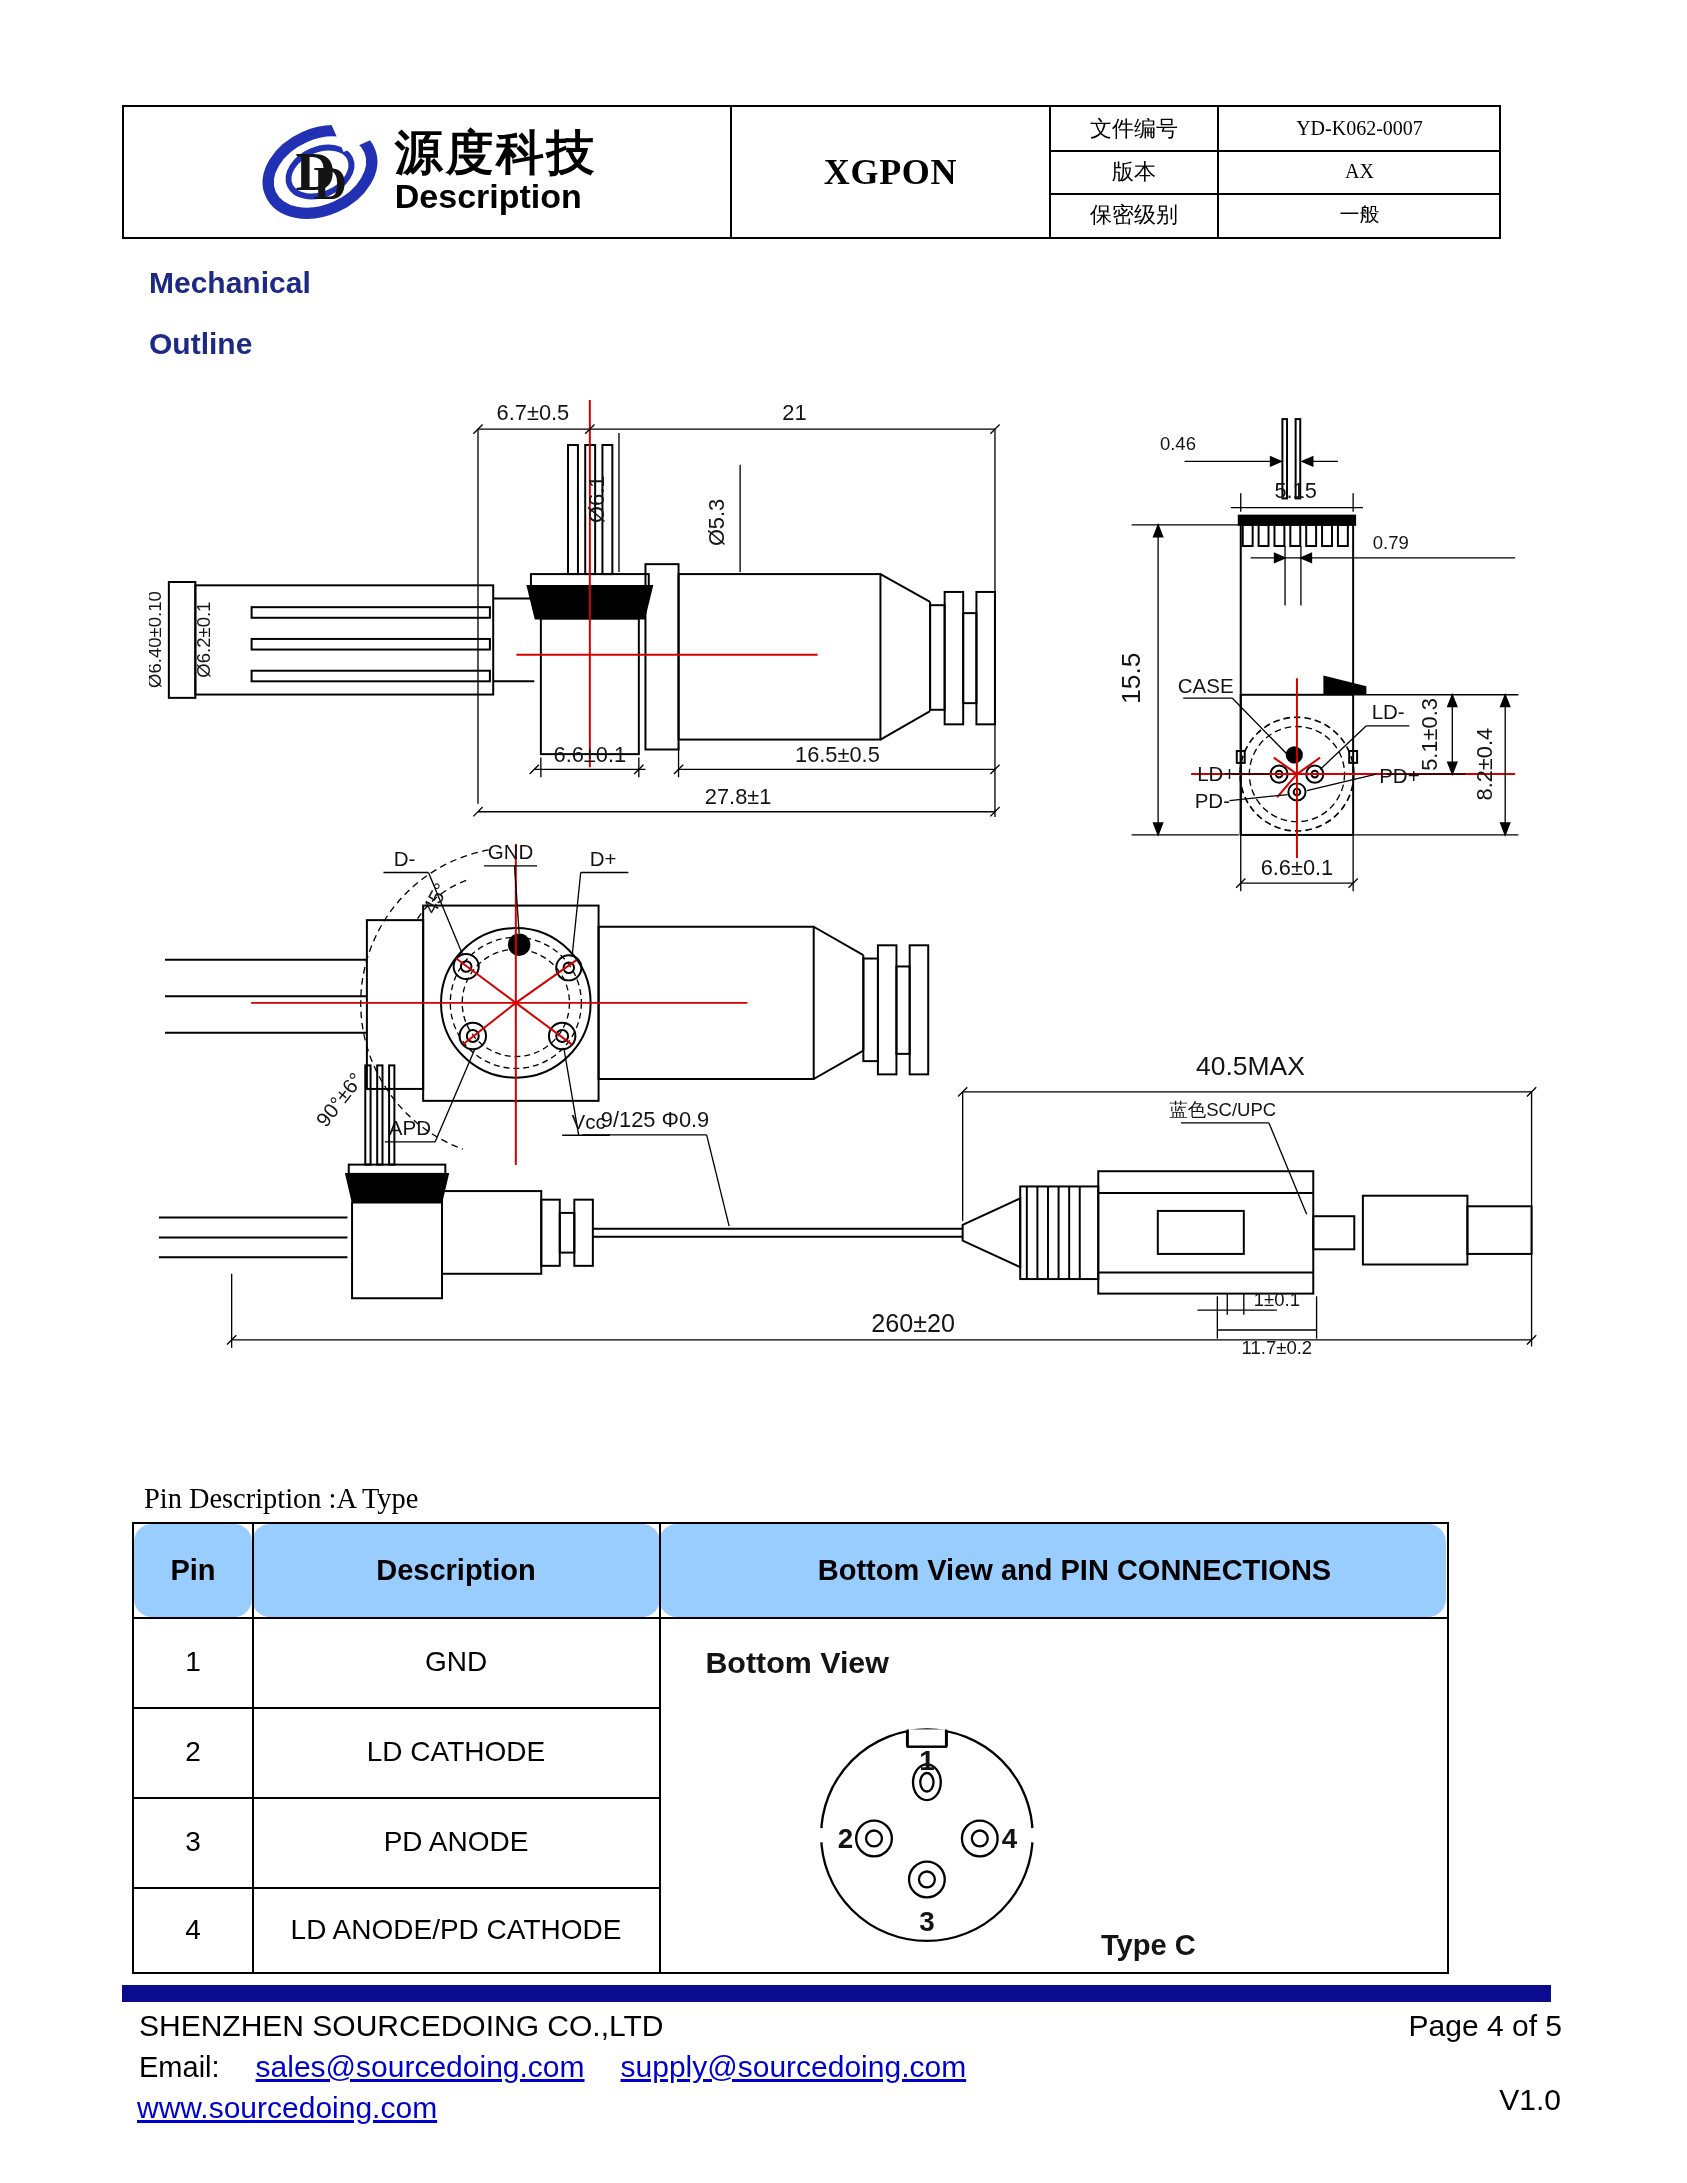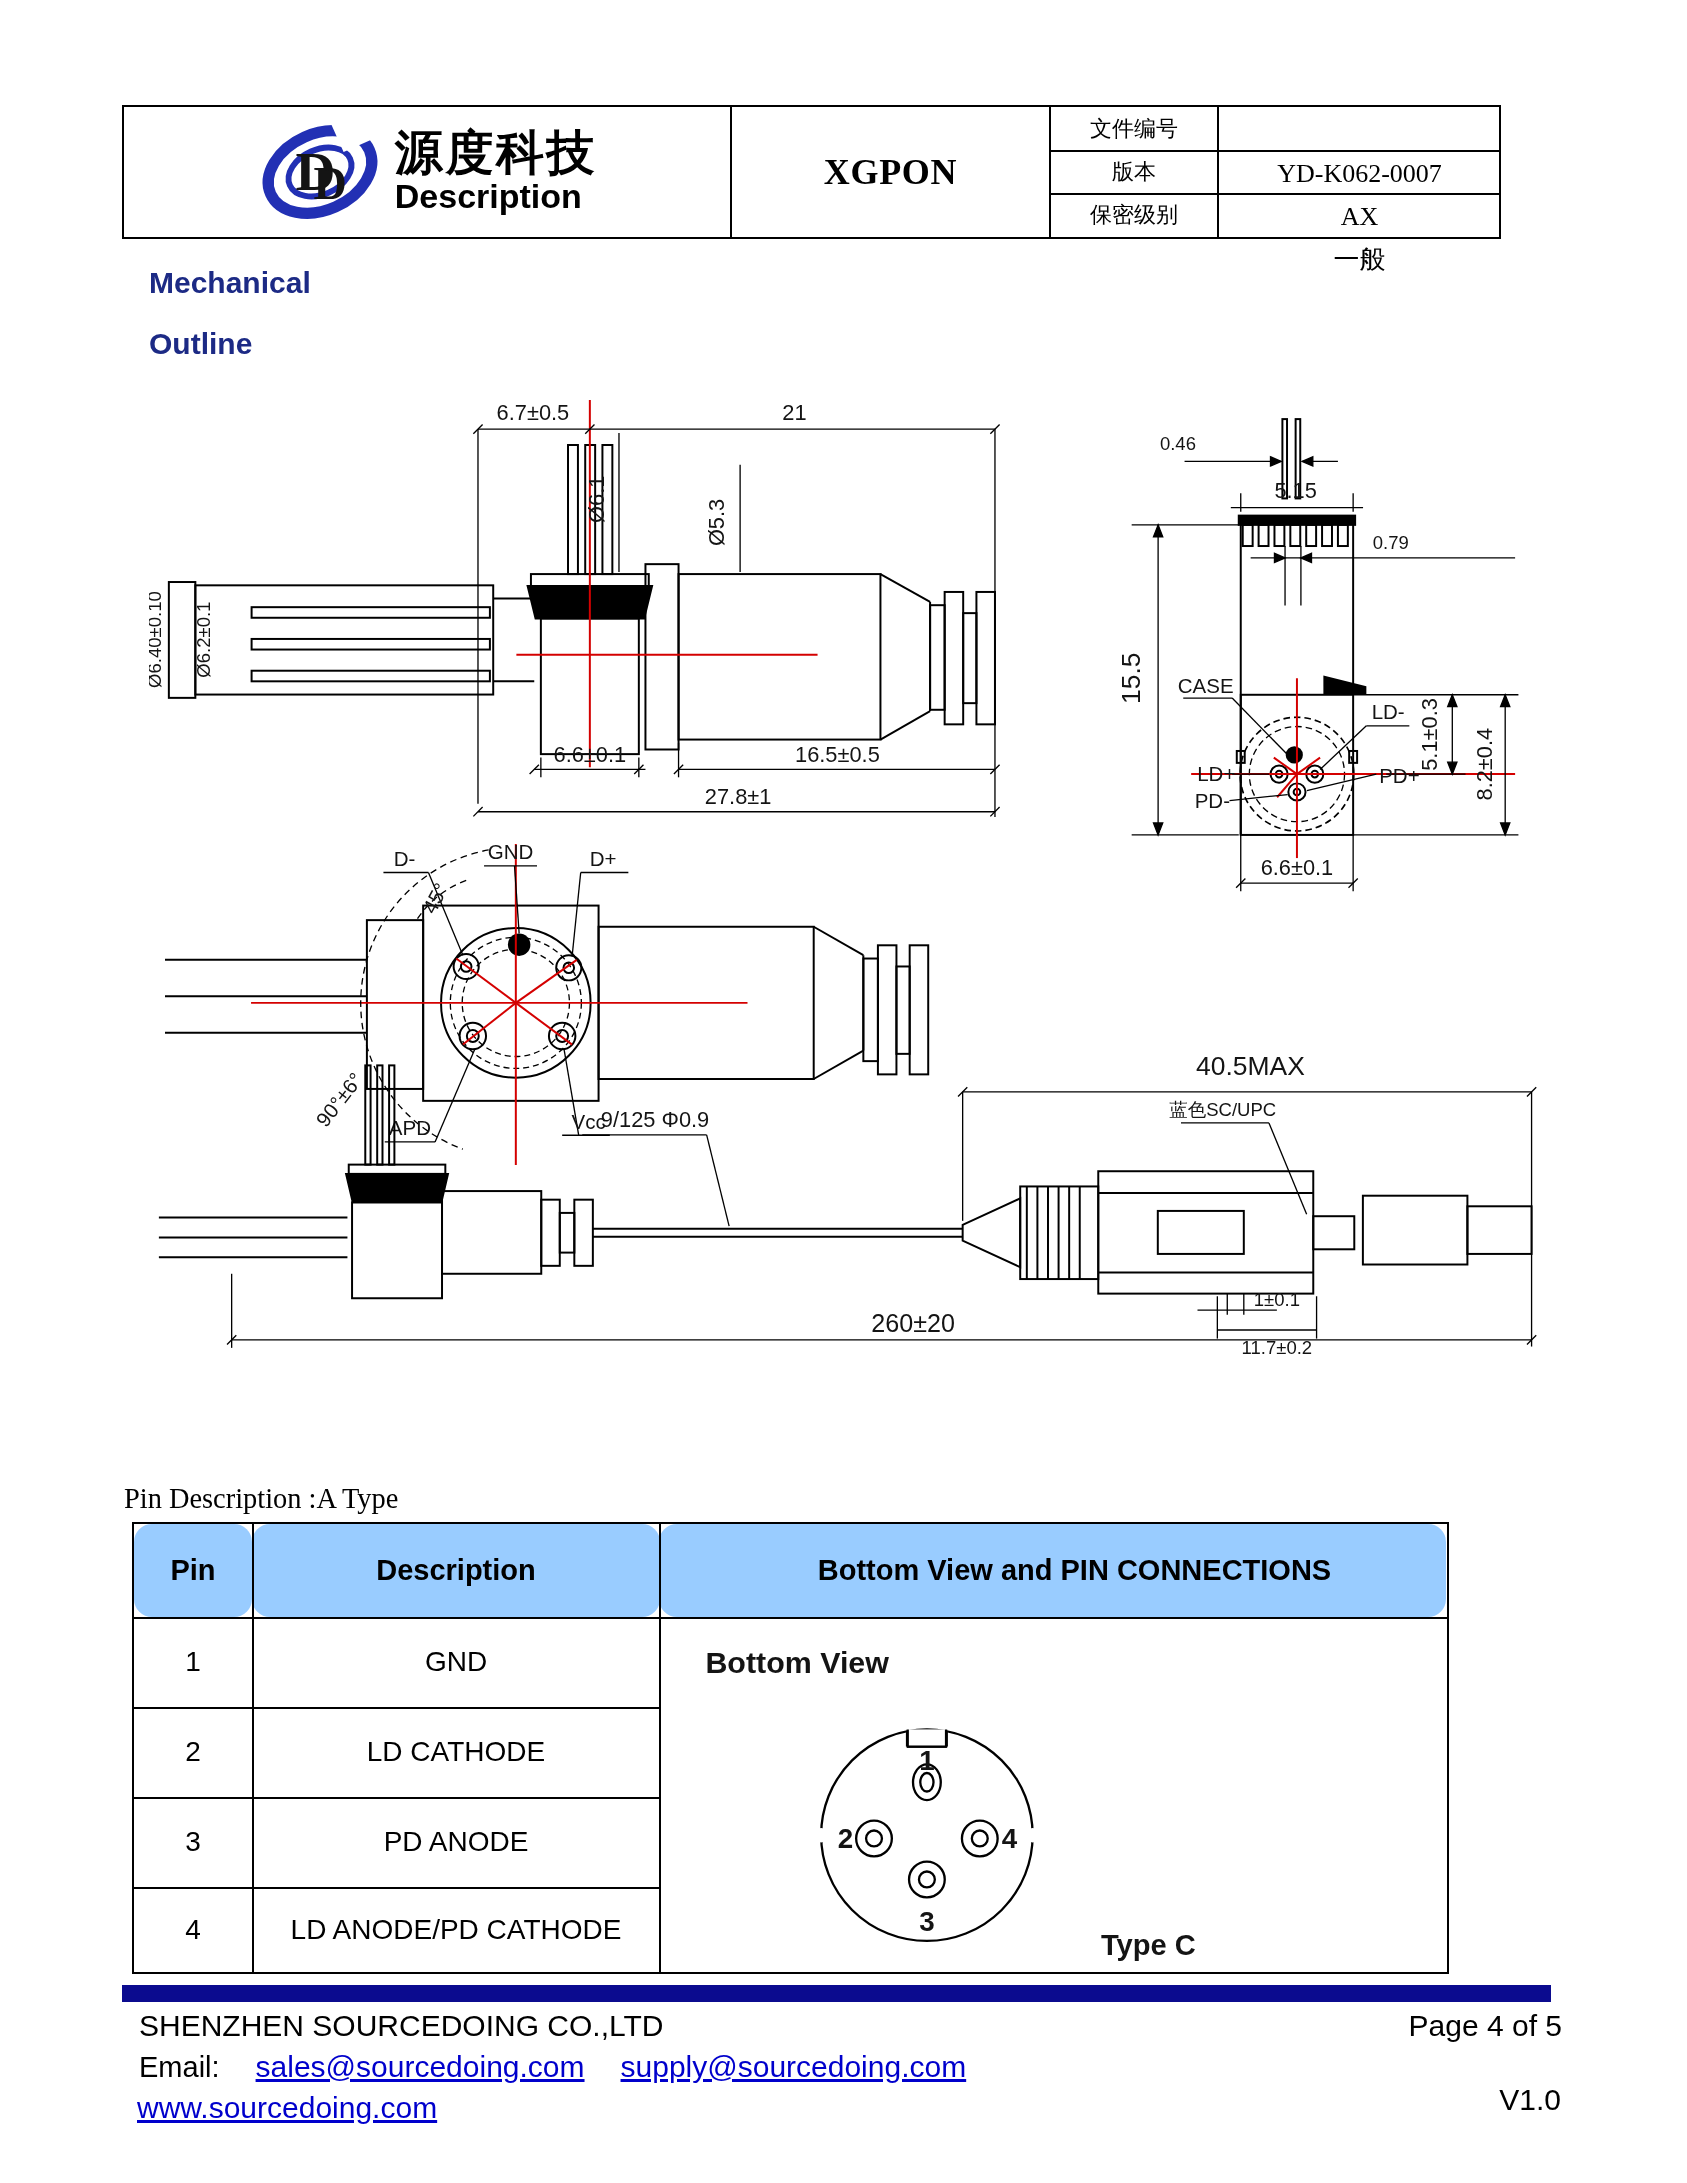--- a/index.html
+++ b/index.html
@@ -10,32 +10,32 @@
   .hdr-cell{position:absolute;box-sizing:border-box;}
   .hdr-logo{left:0;top:0;width:608px;height:100%;border-right:2px solid #000;display:flex;align-items:center;justify-content:center;gap:12px;}
   .hdr-product{left:608px;top:0;width:319px;height:100%;border-right:2px solid #000;display:flex;align-items:center;justify-content:center;
     font-family:"Liberation Serif",serif;font-weight:bold;font-size:36px;letter-spacing:0.7px;}
   .hdr-labels{left:927px;top:0;width:168px;height:100%;border-right:2px solid #000;}
   .hdr-values{left:1095px;top:0;width:281px;height:100%;}
   .hdr-row{position:absolute;left:0;width:100%;height:43px;display:flex;align-items:center;justify-content:center;
     font-family:"Liberation Serif",serif;font-size:22px;box-sizing:border-box;}
   .hdr-row.r0{top:0;} .hdr-row.r1{top:43px;} .hdr-row.r2{top:86px;}
   .hline{border-bottom:2px solid #000;position:absolute;left:0;width:100%;}
-  .hdr-values .hdr-row{font-size:26px;margin-top:45px;}
+  .hdr-values .hdr-row{font-size:20px;}
   .logo-cjk{font-size:48px;font-weight:bold;line-height:1.0;letter-spacing:2.6px;}
   .logo-en{font-size:34px;font-weight:bold;letter-spacing:0px;}
   
   .heading{position:absolute;left:149px;font-size:30px;font-weight:bold;color:#1c2a85;}
   
   svg text{font-family:"Liberation Sans",sans-serif;fill:#141414;}
   .dim{font-size:33px;}
   .dims{font-size:28px;}
   .lbl{font-size:31px;}
   
-  .pin-title{position:absolute;left:124px;top:1483px;font-family:"Liberation Serif",serif;font-size:28.4px;}
+  .pin-title{position:absolute;left:144px;top:1483px;font-family:"Liberation Serif",serif;font-size:28.4px;}
   .ptable{position:absolute;left:132px;top:1522px;width:1317px;height:452px;border:2px solid #000;box-sizing:border-box;}
   .pcell{position:absolute;box-sizing:border-box;display:flex;align-items:center;justify-content:center;font-size:28px;border-radius:18px;}
   .phead{background:#99CCFF;font-weight:bold;font-size:29px;}
   .vline{position:absolute;top:0;width:0;border-left:2px solid #000;}
   .rowline{position:absolute;left:0;border-top:2px solid #000;}
   
   .fbar{position:absolute;left:122px;top:1985px;width:1429px;height:17px;background:#0b0b8f;}
   .fcompany{position:absolute;left:139px;top:2009px;font-size:30px;}
   .fpage{position:absolute;left:1297px;top:2009px;width:265px;text-align:right;font-size:30px;}
   .femail{position:absolute;left:139px;top:2050px;font-size:29px;display:flex;align-items:baseline;gap:36px;}

